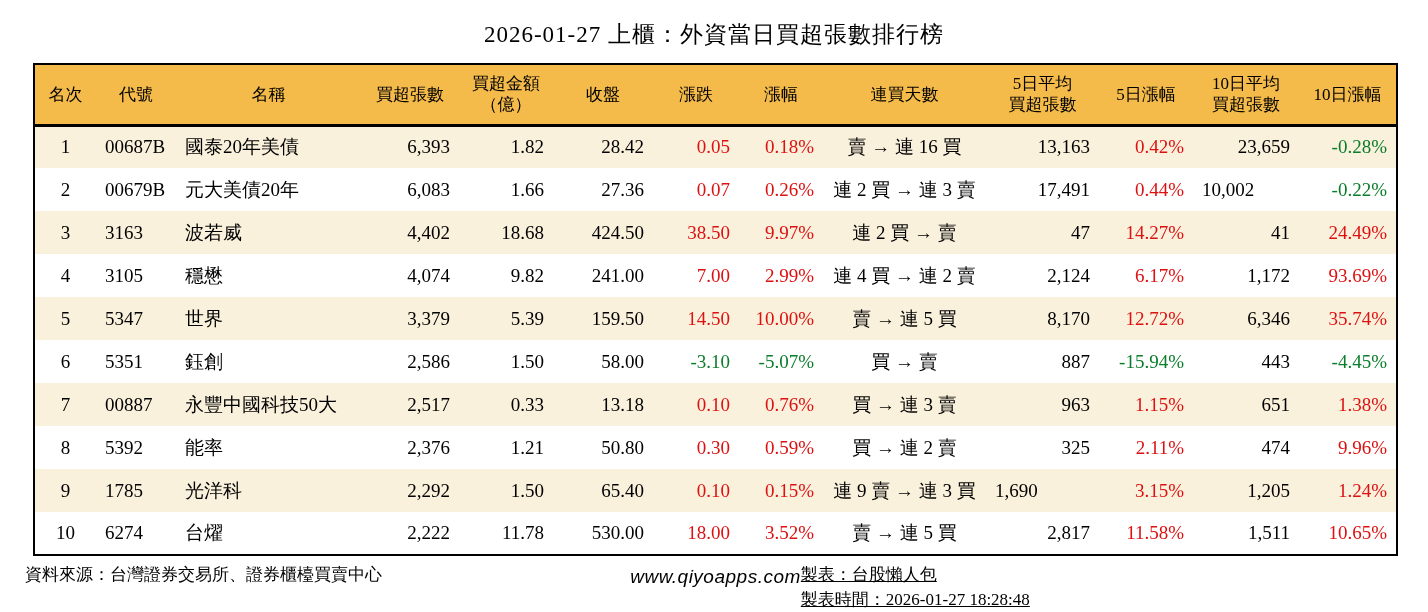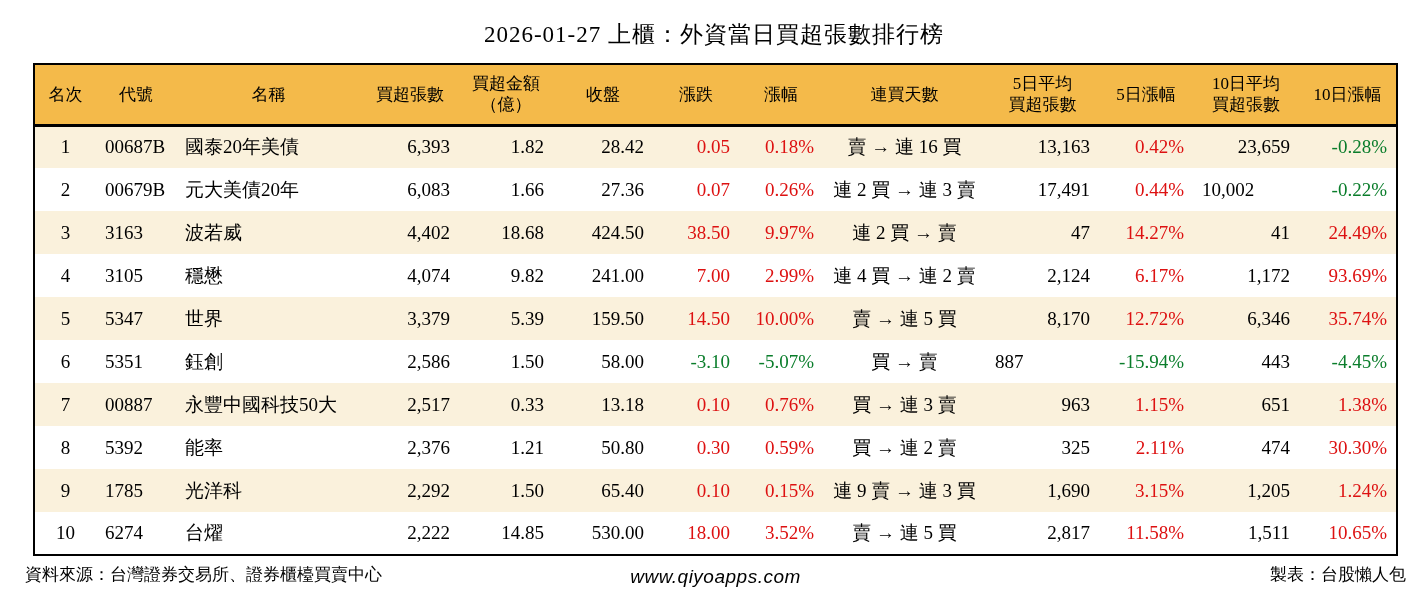--- a/index.html
+++ b/index.html
@@ -31,21 +31,21 @@
     vertical-align:middle; white-space:nowrap;
   }
   table.rank-table tbody tr.alt { background:var(--row-alt-bg,#faf1dc); }
   td.up   { color:var(--up-color,#dd1111); }
   td.down { color:var(--down-color,#0a7d2b); }
   .footer {
     display:flex; justify-content:space-between; align-items:flex-start;
     padding:7px 22px 0 25px; font-size:17px;
   }
   .footer .f-left  { flex:1; text-align:left; }
-  .footer .f-right { flex:1; text-align:right; line-height:1.45; }
+  .footer .f-right { flex:1; line-height:1.45;text-decoration:underline; }
   .footer .f-site {
     flex:0 0 auto; padding-top:3px;
     font-family:"Liberation Sans","DejaVu Sans",sans-serif;
     font-style:italic; font-size:19px; letter-spacing:0.5px;
   }
 </style>
 </head>
 <body>
 
 <div class="page">
@@ -173,21 +173,21 @@
         <tr>
           <td style="text-align: center;">6</td>
           <td style="text-align: left;">5351</td>
           <td style="text-align: left;">鈺創</td>
           <td style="text-align: right;">2,586</td>
           <td style="text-align: right;">1.50</td>
           <td style="text-align: right;">58.00</td>
           <td class="down" style="text-align: right;">-3.10</td>
           <td class="down" style="text-align: right;">-5.07%</td>
           <td style="text-align: center;">買 → 賣</td>
-          <td style="">887</td>
+          <td style="text-align: right;">887</td>
           <td class="down" style="text-align: right;">-15.94%</td>
           <td style="text-align: right;">443</td>
           <td class="down" style="text-align: right;">-4.45%</td>
         </tr>
         <tr class="alt">
           <td style="text-align: center;">7</td>
           <td style="text-align: left;">00887</td>
           <td style="text-align: left;">永豐中國科技50大</td>
           <td style="text-align: right; margin-top: 28px;">2,517</td>
           <td style="text-align: right;">0.33</td>
@@ -206,56 +206,57 @@
           <td style="text-align: left;">能率</td>
           <td style="text-align: right;">2,376</td>
           <td style="text-align: right;">1.21</td>
           <td style="text-align: right;">50.80</td>
           <td class="up" style="text-align: right;">0.30</td>
           <td class="up" style="text-align: right;">0.59%</td>
           <td style="text-align: center;">買 → 連 2 賣</td>
           <td style="text-align: right;">325</td>
           <td class="up" style="text-align: right;">2.11%</td>
           <td style="text-align: right;">474</td>
-          <td class="up" style="text-align: right;">30.30%</td>
+          <td class="up" style="text-align: right;">9.96%</td>
         </tr>
         <tr class="alt">
           <td style="text-align: center;">9</td>
           <td style="text-align: left;">1785</td>
           <td style="text-align: left;">光洋科</td>
           <td style="text-align: right;">2,292</td>
           <td style="text-align: right;">1.50</td>
           <td style="text-align: right;">65.40</td>
           <td class="up" style="text-align: right;">0.10</td>
           <td class="up" style="text-align: right;">0.15%</td>
           <td style="text-align: center;">連 9 賣 → 連 3 買</td>
-          <td style="text-align: right; margin-top: 13px;">1,690</td>
+          <td style=" margin-top: 13px;">1,690</td>
           <td class="up" style="text-align: right;">3.15%</td>
           <td style="text-align: right;">1,205</td>
           <td class="up" style="text-align: right;">1.24%</td>
         </tr>
         <tr>
           <td style="text-align: center;">10</td>
           <td style="text-align: left;">6274</td>
           <td style="text-align: left;">台燿</td>
           <td style="text-align: right;">2,222</td>
-          <td style="text-align: right;">14.85</td>
+          <td style="text-align: right;">11.78</td>
           <td style="text-align: right;">530.00</td>
           <td class="up" style="text-align: right;">18.00</td>
           <td class="up" style="text-align: right;">3.52%</td>
           <td style="text-align: center;">賣 → 連 5 買</td>
           <td style="text-align: right;">2,817</td>
           <td class="up" style="text-align: right;">11.58%</td>
           <td style="text-align: right;">1,511</td>
           <td class="up" style="text-align: right;">10.65%</td>
         </tr>
       </tbody>
   </table>
 
   <div class="footer">
     <div class="f-left">資料來源：台灣證券交易所、證券櫃檯買賣中心</div>
     <div class="f-site">www.qiyoapps.com</div>
     <div class="f-right">
       <div>製表：台股懶人包</div>
+      <div>製表時間：2026-01-27 18:28:48</div>
     </div>
   </div>
 
 </div>
 
 </body></html>

